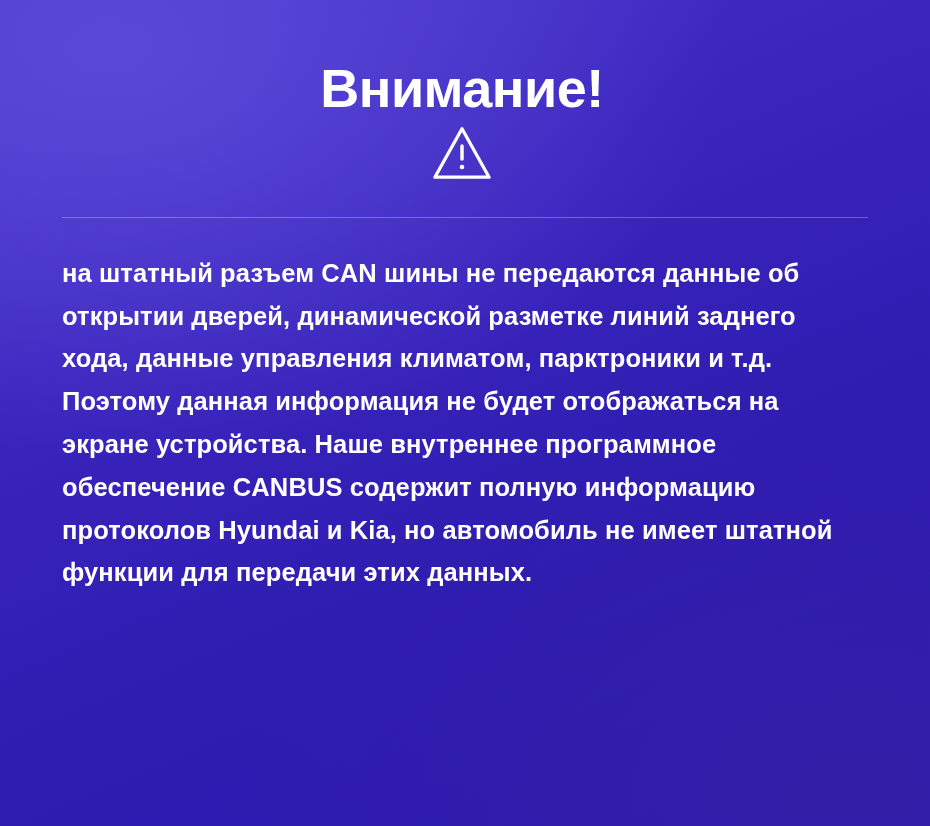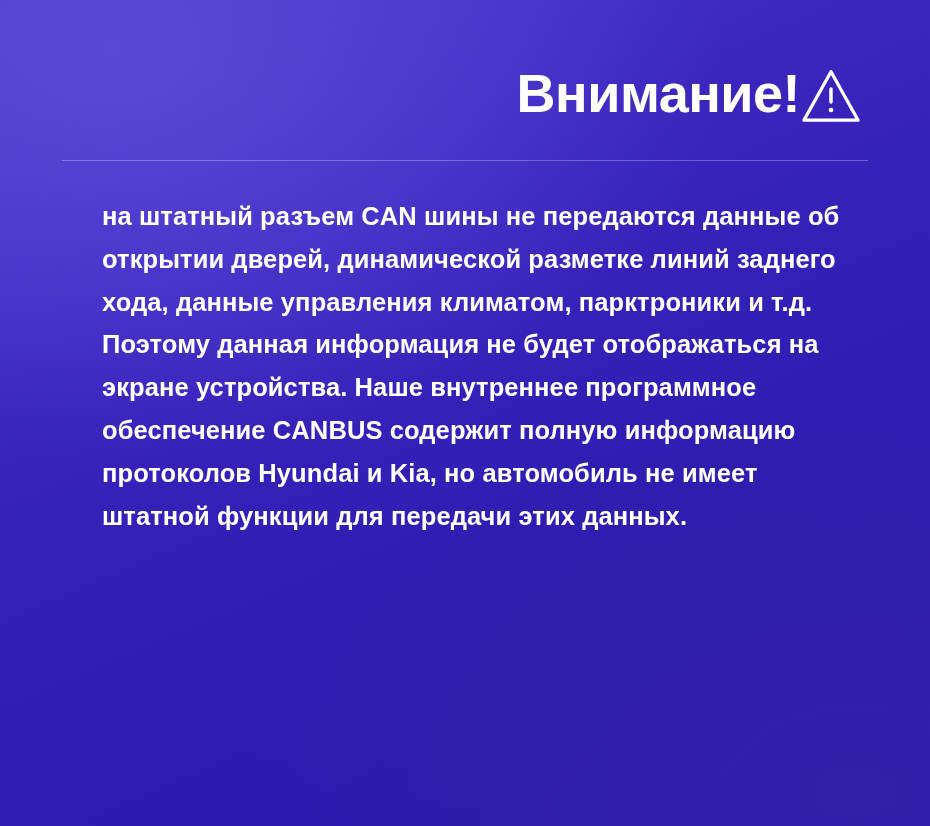--- a/index.html
+++ b/index.html
@@ -24,20 +24,21 @@
       linear-gradient(157deg, #4c39cf 0%, #3a25bd 32%, #2f1db2 62%, #2a17ae 100%);
     color: #ffffff;
     padding: 60px 62px 40px 62px;
   }
 
   .header-row {
     display: flex;
     align-items: center;
     justify-content: flex-end;
     padding-right: 6px;
+    flex-direction: column;
   }
 
   .title {
     font-size: 54px;
     line-height: 1.05;
     font-weight: bold;
     letter-spacing: -0.5px;
     margin: 0;
     color: #ffffff;
   }
@@ -52,21 +53,20 @@
 
   .divider {
     margin: 34px 0 0 0;
     height: 1px;
     background: rgba(255,255,255,0.28);
     width: 100%;
   }
 
   .body-block {
     margin-top: 34px;
-    margin-left: 40px;
   }
 
   .para {
     font-size: 25.5px;
     line-height: 1.68;
     font-weight: bold;
     letter-spacing: 0.1px;
     margin: 0;
     color: #ffffff;
     text-align: left;

